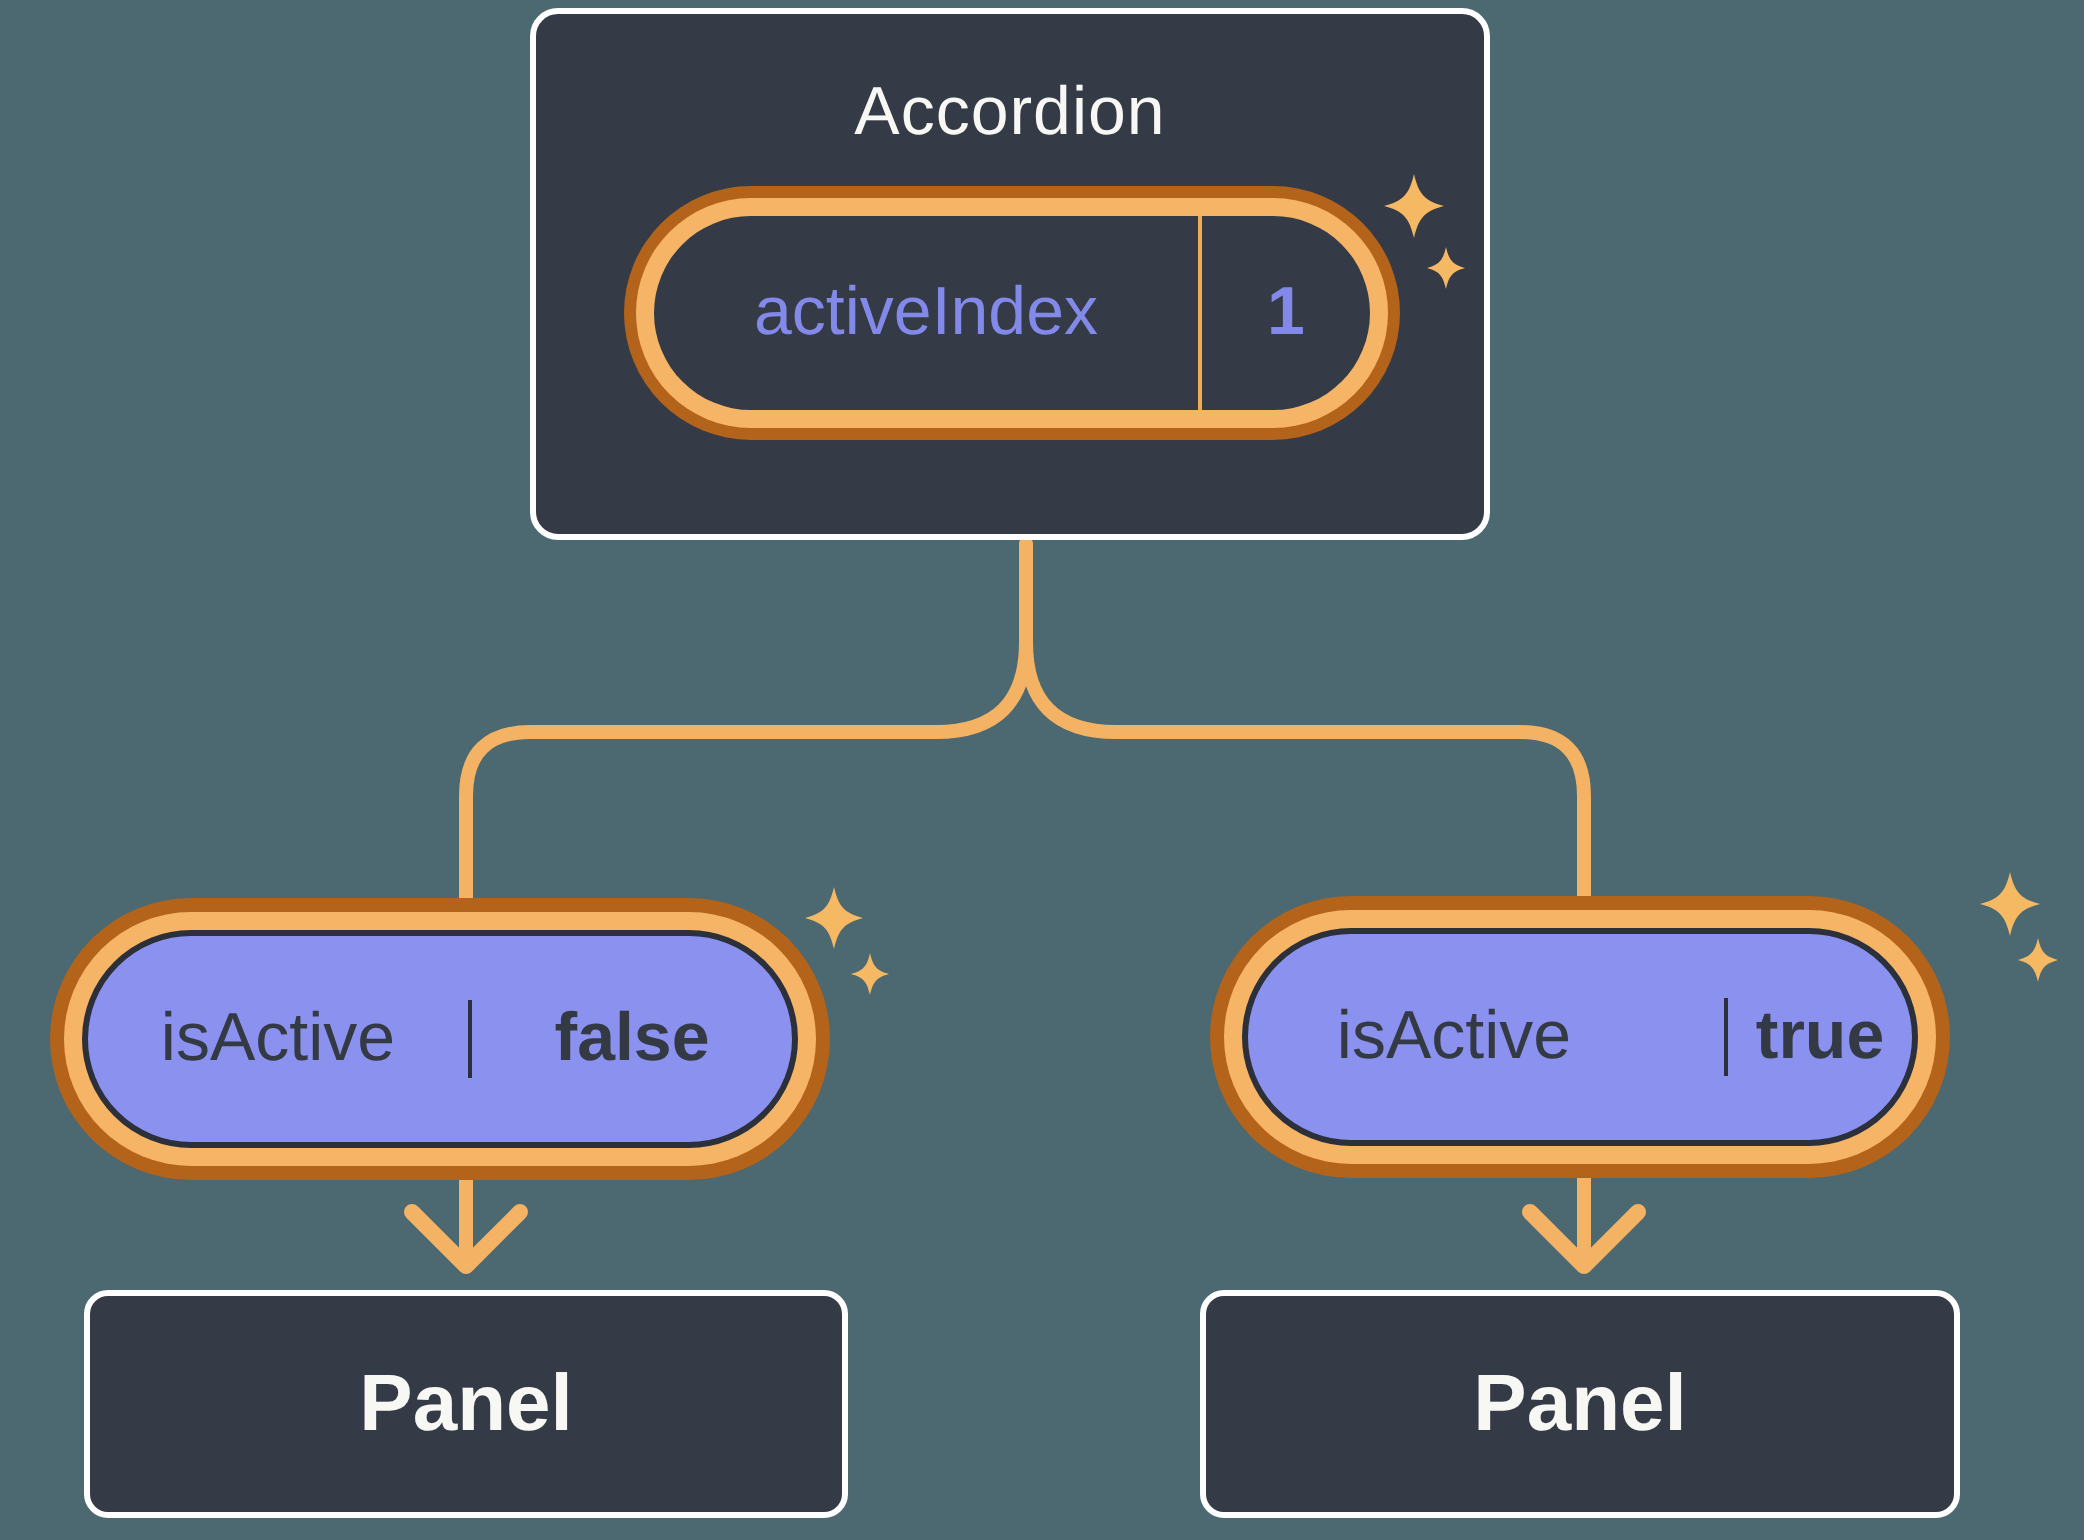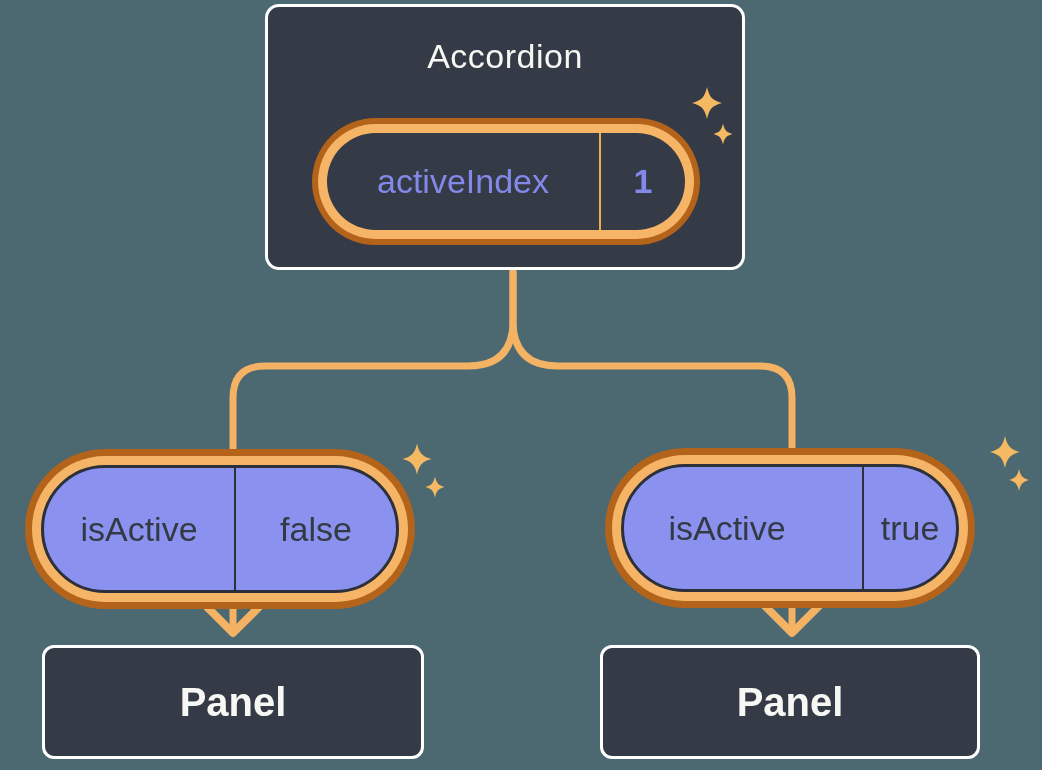--- a/index.html
+++ b/index.html
@@ -38,37 +38,38 @@
     border-radius: 999px;
   }
   .pill-mid { background: var(--ring-light, #F6B566); border-radius:999px; }
   .pill-inner {
     border-radius:999px; display:flex; align-items:stretch; box-sizing:border-box;
     overflow:hidden;
   }
   .cell { display:flex; align-items:center; justify-content:center; font-size:34px; }
 
   
-  #state-pill { left:312px; top:118px; padding:6px;text-align:right; }
+  #state-pill { left:312px; top:93px; padding:6px;text-align:right; }
   #state-pill .pill-mid { padding:9px; }
   #state-pill .pill-inner { background: var(--node-bg, #343A46); width:358px; height:97px; }
   #state-pill .cell.name  { width:272px; color: var(--purple-text, #8289E8); }
   #state-pill .cell.value { flex:1; color: var(--purple-text, #8289E8); font-weight:700;
                             border-left: 2px solid var(--divider, #F0AC55); }
 
   
   .prop-pill { padding:7px; }
   .prop-pill .pill-mid { padding:9px; }
   .prop-pill .pill-inner {
     background: var(--purple, #8A91EE);
     border: 3px solid var(--outline, #2B303A);
-    height:128px;
+    height:109px;
+    align-items:center;
   }
   .prop-pill .cell { color: var(--ink, #343A44); }
-  .prop-pill .cell.value { font-weight:400; border-left: 2.5px solid var(--outline, #2B303A); }
+  .prop-pill .cell.value { font-weight:700; border-left: 2.5px solid var(--outline, #2B303A); }
 
   #prop-pill-0 { left:25px;  top:449px; }
   #prop-pill-0 .pill-inner { width:358px; }
   #prop-pill-0 .cell.name  { width:190px; }
   #prop-pill-0 .cell.value { flex:1; }
 
   #prop-pill-1 { left:605px; top:448px; }
   #prop-pill-1 .pill-inner { width:338px; }
   #prop-pill-1 .cell.name  { width:206px; }
   #prop-pill-1 .cell.value { flex:1;margin-left:32px; }

